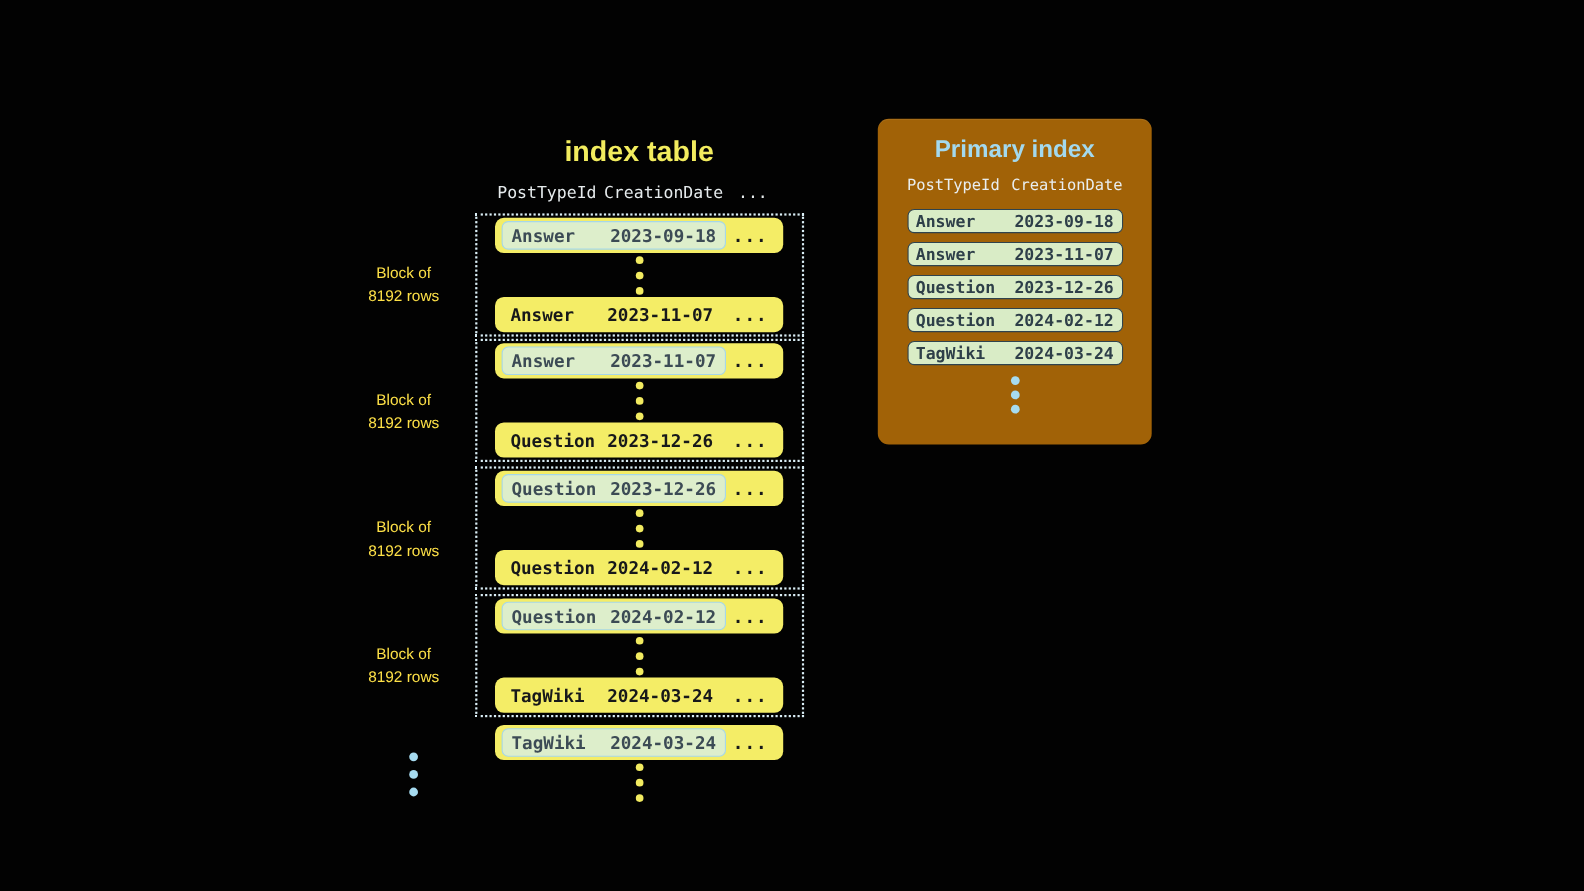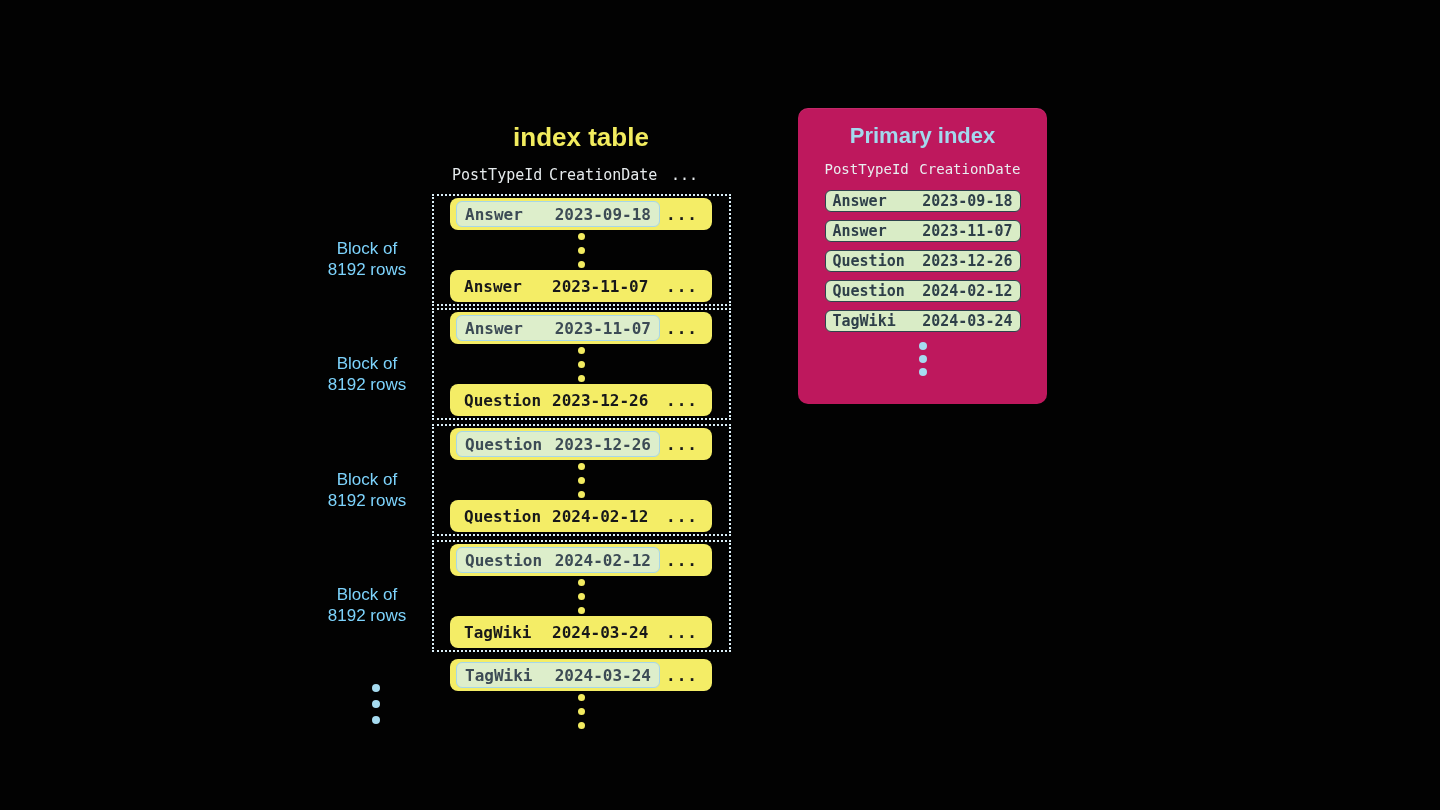--- a/index.html
+++ b/index.html
@@ -55,36 +55,36 @@
   }
 
   .vdots { display:flex; flex-direction:column; align-items:center; gap:7px; }
   .vdots-rows { width:262px; }
   .dot { width:7px; height:7px; border-radius:50%; }
   .dot-yellow { background:#f2eb60; }
   .dot-blue { background:#a6dbf0; width:8px; height:8px; }
 
   .block-label {
     position:absolute; left:292px; width:150px;
-    text-align:center; font-size:17px; line-height:21px;
-    color:#7dd3fc; font-weight:400;
+    text-align:center; font-size:14px; line-height:21px;
+    color:#fde047; font-weight:400;
   }
   .label-1 { top:238px; }
   .label-2 { top:353px; }
   .label-3 { top:469px; }
   .label-4 { top:584px; }
 
   .overflow-row { position:absolute; left:450px; top:659px; }
   .overflow-dots { position:absolute; left:450px; top:694px; width:262px; }
   .left-dots { position:absolute; left:372px; top:684px; gap:8px; }
 
   
   .panel {
     position:absolute; left:798px; top:108px; width:249px; height:296px;
-    background:#be185d; border-radius:10px;
+    background:#a16207; border-radius:10px;
     box-shadow: inset 0 1px 0 rgba(255,255,255,0.07);
     display:flex; flex-direction:column; align-items:center;
   }
   .panel-title {
     margin-top:15px; font-size:22px; font-weight:600; color:#a3d9ee;
   }
   .panel-header {
     margin-top:12px; width:196px; display:flex; justify-content:space-between;
     font-family:"DejaVu Sans Mono", monospace; font-size:14px; color:#e9eef0;
   }

